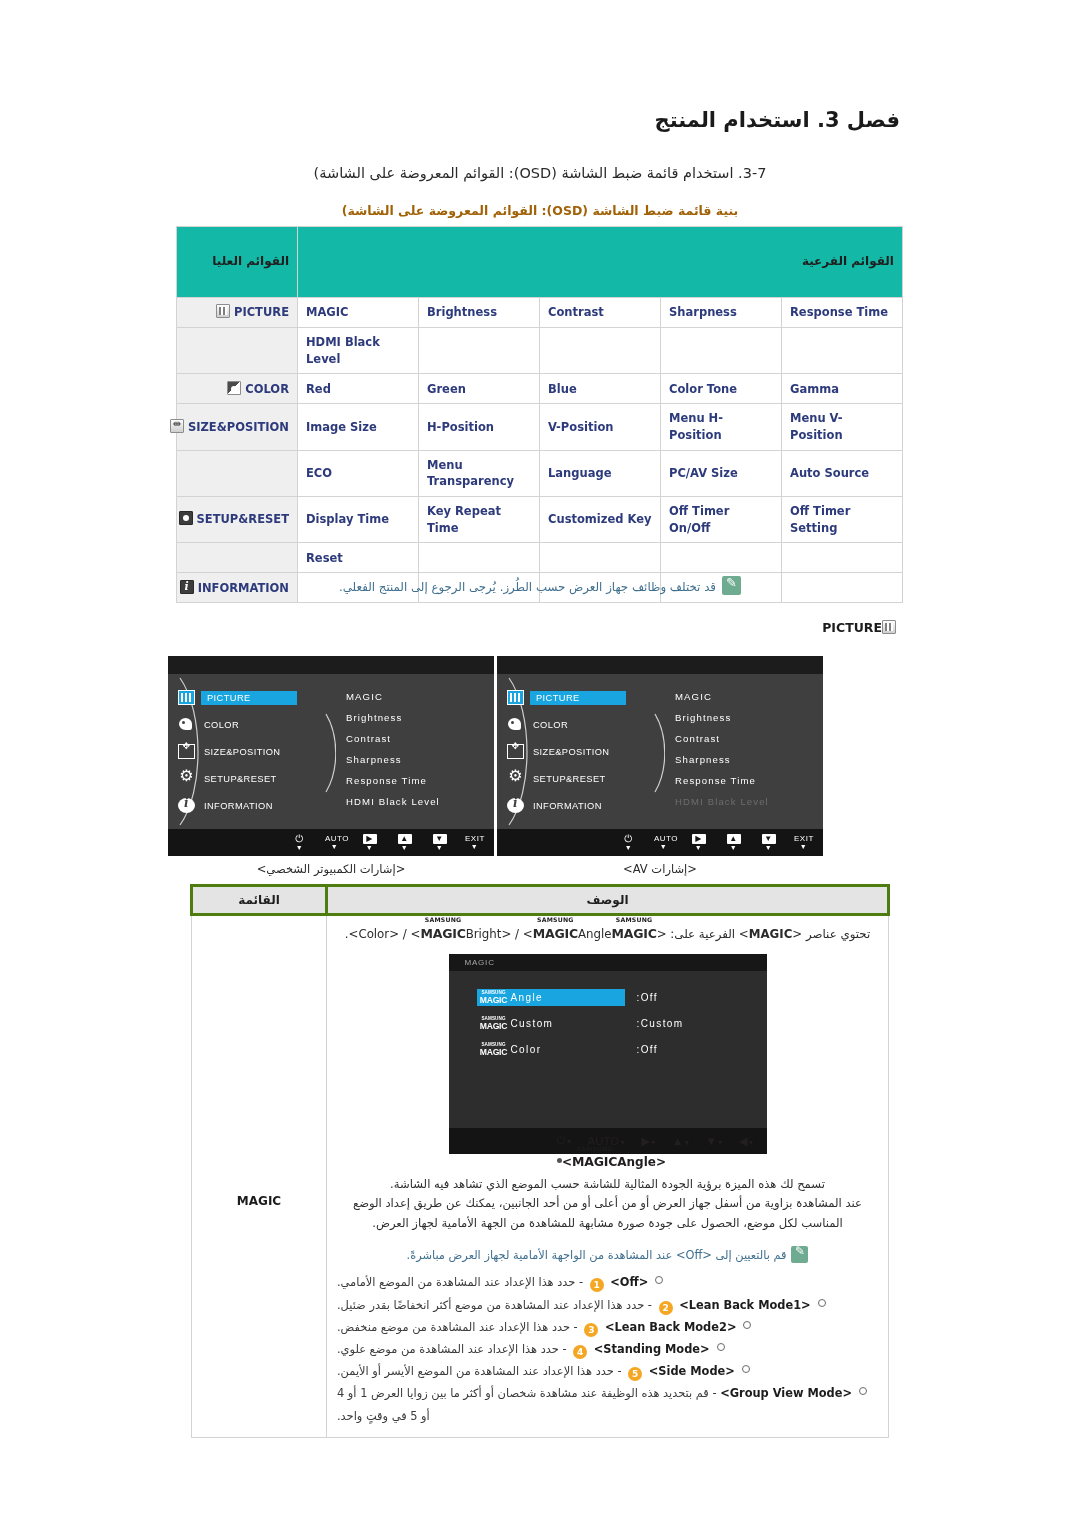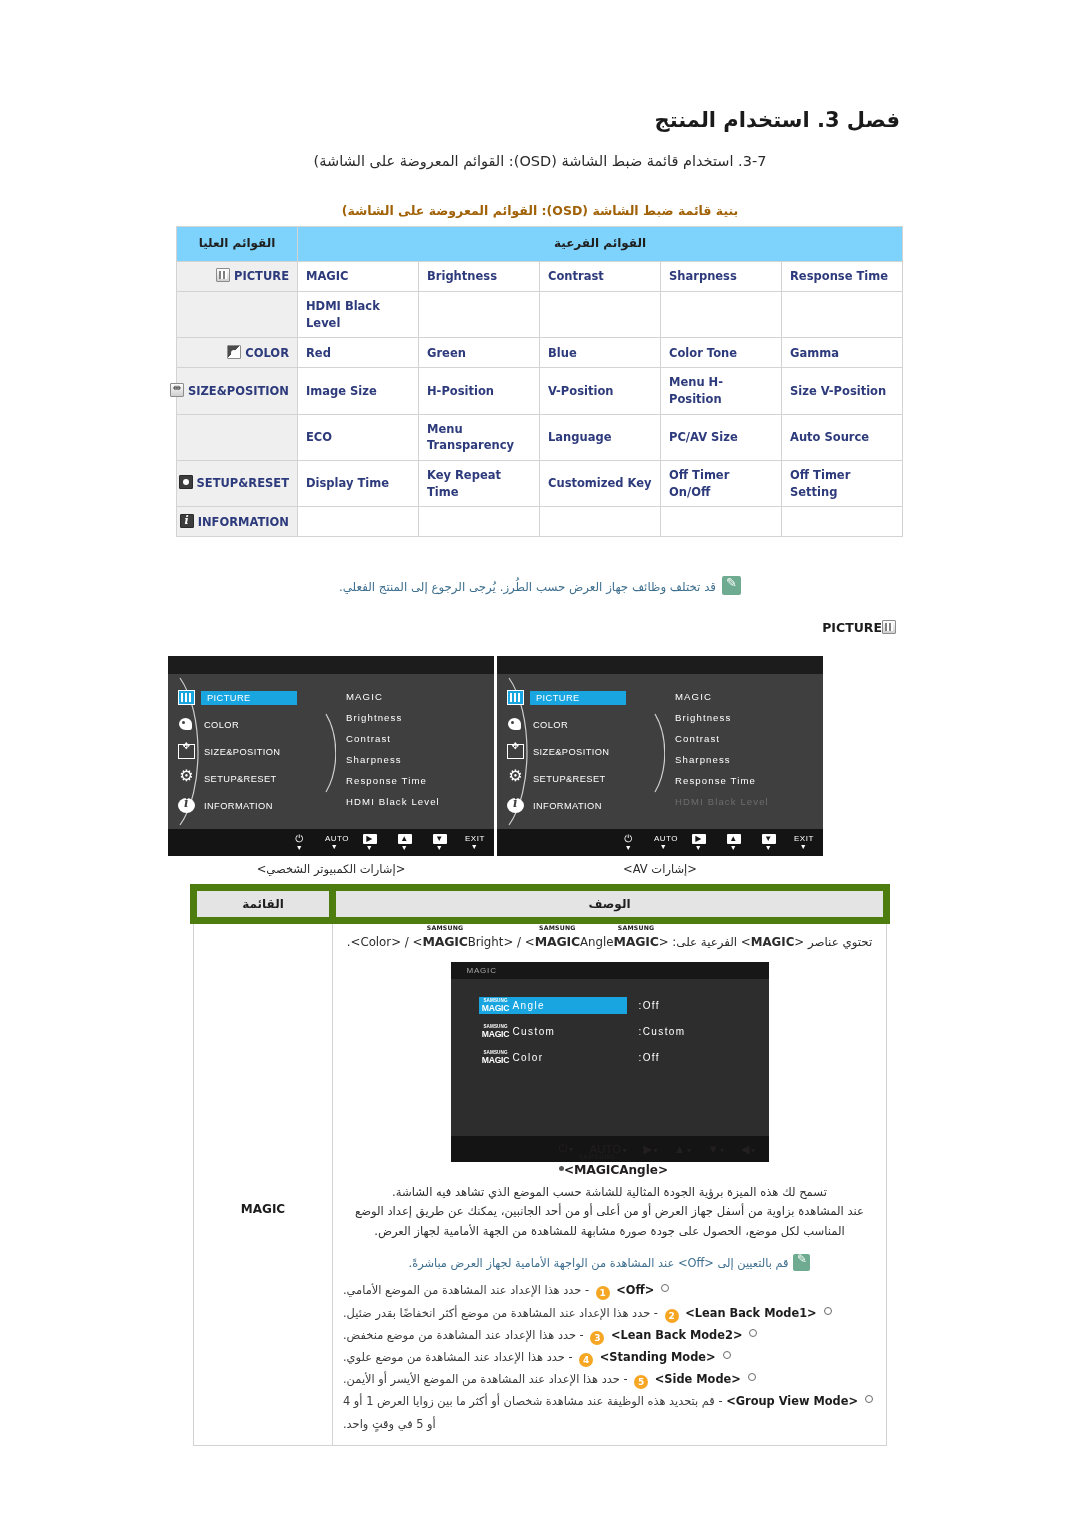--- a/index.html
+++ b/index.html
@@ -31,21 +31,21 @@
     right: 180px;
     left: 180px;
     text-align: right;
     font-size: 21px;
     font-weight: bold;
     color: #1a1a1a;
     letter-spacing: 0;
   }
   .section-title {
     position: absolute;
-    top: 153px;
+    top: 165px;
     right: 180px;
     left: 180px;
     text-align: center;
     font-size: 14.5px;
     font-weight: normal;
     color: #2a2a2a;
   }
   .sub-title {
     position: absolute;
     top: 203px;
@@ -75,26 +75,26 @@
     border: 1px solid #d3d3d3;
     padding: 6px 8px 6px 8px;
     vertical-align: middle;
     text-align: left;
     color: #2d3a7b;
     font-weight: bold;
     line-height: 1.45;
     height: 17px;
   }
   table.menu-table thead th {
-    background: #7dd3fc;
+    background: #14b8a6;
     color: #1f1f1f;
     font-size: 12px;
     font-weight: bold;
-    text-align: center;
-    padding: 7px 8px;
+    text-align: right;
+    padding: 25px 8px;
     height: 20px;
   }
   table.menu-table td.top-col {
     background: #efefef;
     text-align: right;
     color: #2d3a7b;
     white-space: nowrap;
   }
   table.menu-table td.blank {
     background: #ffffff;
@@ -422,21 +422,21 @@
     width: 700px;
   }
   table.desc-table {
     width: 100%;
     border-collapse: collapse;
     table-layout: fixed;
     font-size: 11.5px;
   }
   table.desc-table th {
     background: #e4e4e4;
-    border: 7px solid #4d7c0f;
+    border: 3px solid #4d7c0f;
     font-size: 12px;
     font-weight: bold;
     color: #1f1f1f;
     padding: 6px;
     text-align: center;
   }
   table.desc-table td {
     border: 1px solid #d3d3d3;
     vertical-align: top;
     padding: 7px 10px 10px 10px;
@@ -705,21 +705,21 @@
           </tr>
           <tr>
             <td>Gamma</td>
             <td>Color Tone</td>
             <td>Blue</td>
             <td>Green</td>
             <td>Red</td>
             <td class="top-col"><span>COLOR</span><span class="osd-ic ic-color"></span></td>
           </tr>
           <tr>
-            <td>Size V-Position</td>
+            <td>Menu V-Position</td>
             <td>Menu H-Position</td>
             <td>V-Position</td>
             <td>H-Position</td>
             <td>Image Size</td>
             <td class="top-col"><span>SIZE&amp;POSITION</span><span class="osd-ic ic-size"></span></td>
           </tr>
           <tr>
             <td>Auto Source</td>
             <td>PC/AV Size</td>
             <td>Language</td>
@@ -727,20 +727,28 @@
             <td>ECO</td>
             <td class="top-col"></td>
           </tr>
           <tr>
             <td>Off Timer Setting</td>
             <td>Off Timer On/Off</td>
             <td>Customized Key</td>
             <td>Key Repeat Time</td>
             <td>Display Time</td>
             <td class="top-col"><span>SETUP&amp;RESET</span><span class="osd-ic ic-setup"></span></td>
+          </tr>
+          <tr>
+            <td class="blank"></td>
+            <td class="blank"></td>
+            <td class="blank"></td>
+            <td class="blank"></td>
+            <td>Reset</td>
+            <td class="top-col"></td>
           </tr>
           <tr>
             <td class="blank"></td>
             <td class="blank"></td>
             <td class="blank"></td>
             <td class="blank"></td>
             <td class="blank"></td>
             <td class="top-col"><span>INFORMATION</span><span class="osd-ic ic-info"></span></td>
           </tr>
         </tbody>

